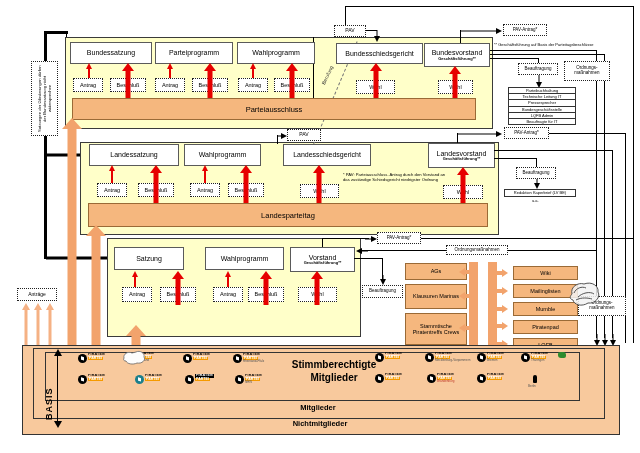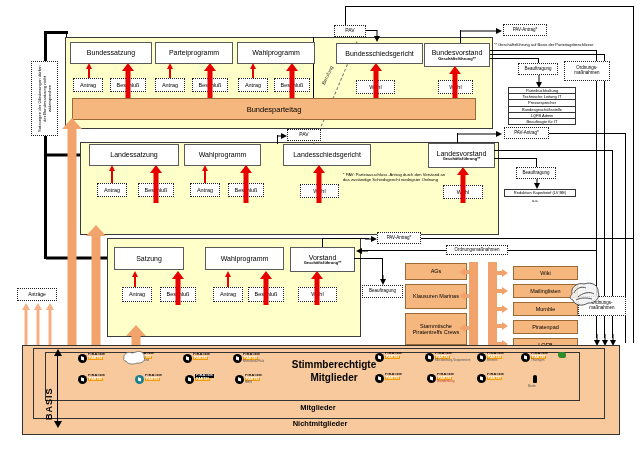--- a/index.html
+++ b/index.html
@@ -67,21 +67,24 @@
 
   <div class="panel" style="left:65px;top:37px;width:426px;height:90px;"></div>
   <div class="vl" style="left:313px;top:37px;height:61px;"></div>
   <div class="panel" style="left:80px;top:142px;width:417px;height:91px;"></div>
   <div class="panel" style="left:107px;top:238px;width:252px;height:97px;"></div>
 
   <div class="abs" style="left:311px;top:149px;width:117px;border-top:1px dashed #777;transform:rotate(-67deg);transform-origin:0 0;"></div>
   <div class="abs" style="left:317px;top:72px;font-size:5px;color:#333;transform:rotate(-65deg);">Berufung</div>
 
   <div class="obar" style="left:72px;top:98px;width:402px;height:20px;">
-      <span>Bundesparteitag</span>
+      <span>Parteiausschluss</span>
+    </div>
+  <div class="obar" style="left:88px;top:203px;width:398px;height:22px;">
+      <span>Landesparteitag</span>
     </div>
 
   <div class="wbox" style="left:70px;top:42px;width:80px;height:20px;">
       <span>Bundessatzung</span>
     </div>
   <div class="wbox" style="left:155px;top:42px;width:76px;height:20px;">
       <span>Parteiprogramm</span>
     </div>
   <div class="wbox" style="left:237px;top:42px;width:76px;height:20px;">
       <span>Wahlprogramm</span>

